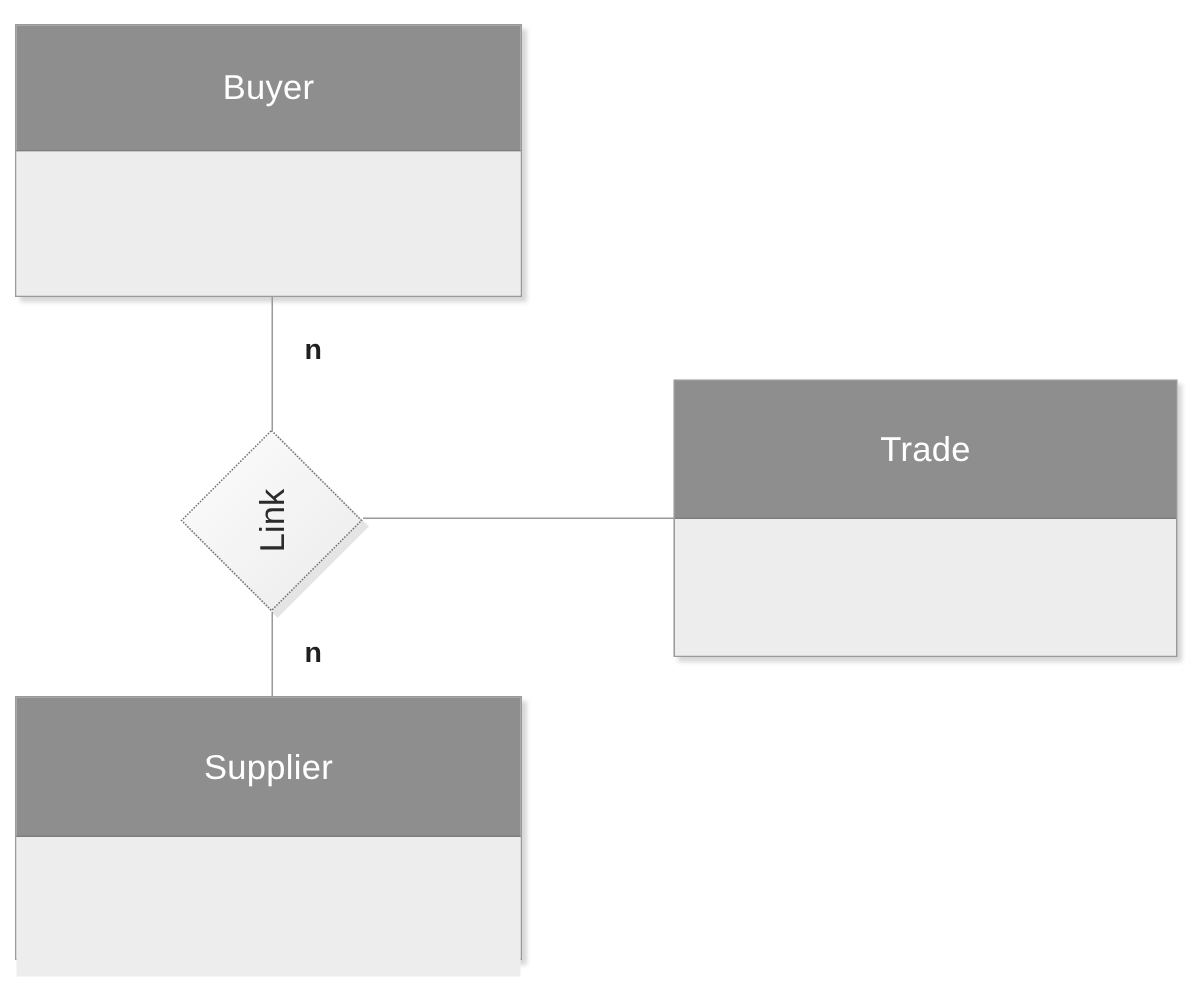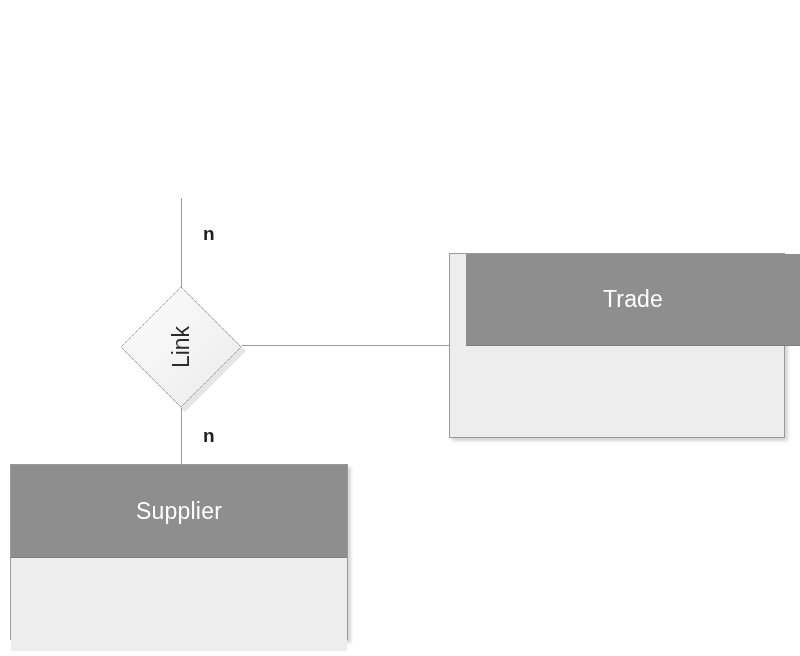--- a/index.html
+++ b/index.html
@@ -46,21 +46,21 @@
     box-sizing: border-box;
     width: 100%;
     background: #ededed;
   }
 
   #entity-buyer    { left: 10px;  top: 16px;  width: 338px; height: 182px; }
   #entity-buyer    .entity-header { height: 84px; }
   #entity-buyer    .entity-body   { height: 96px; }
 
   #entity-trade    { left: 449px; top: 253px; width: 336px; height: 185px; }
-  #entity-trade    .entity-header { height: 92px; margin-left: 16px; }
+  #entity-trade    .entity-header { height: 92px; }
   #entity-trade    .entity-body   { height: 91px; }
 
   #entity-supplier { left: 10px;  top: 464px; width: 338px; height: 176px; }
   #entity-supplier .entity-header { height: 93px; }
   #entity-supplier .entity-body   { height: 93px; }
 
   
   #relationship-link {
     position: absolute;
     left: 120px;
@@ -124,20 +124,24 @@
     user-select: none;
   }
   #cardinality-buyer    { left: 203px; top: 224px; }
   #cardinality-supplier { left: 203px; top: 426px; }
 </style>
 </head>
 <body>
 
 <div id="canvas">
 
+  <div class="entity" id="entity-buyer">
+    <div class="entity-header">Buyer</div>
+    <div class="entity-body"></div>
+  </div>
 
   <div class="entity" id="entity-trade">
     <div class="entity-header">Trade</div>
     <div class="entity-body"></div>
   </div>
 
   <div class="entity" id="entity-supplier">
     <div class="entity-header">Supplier</div>
     <div class="entity-body"></div>
   </div>

